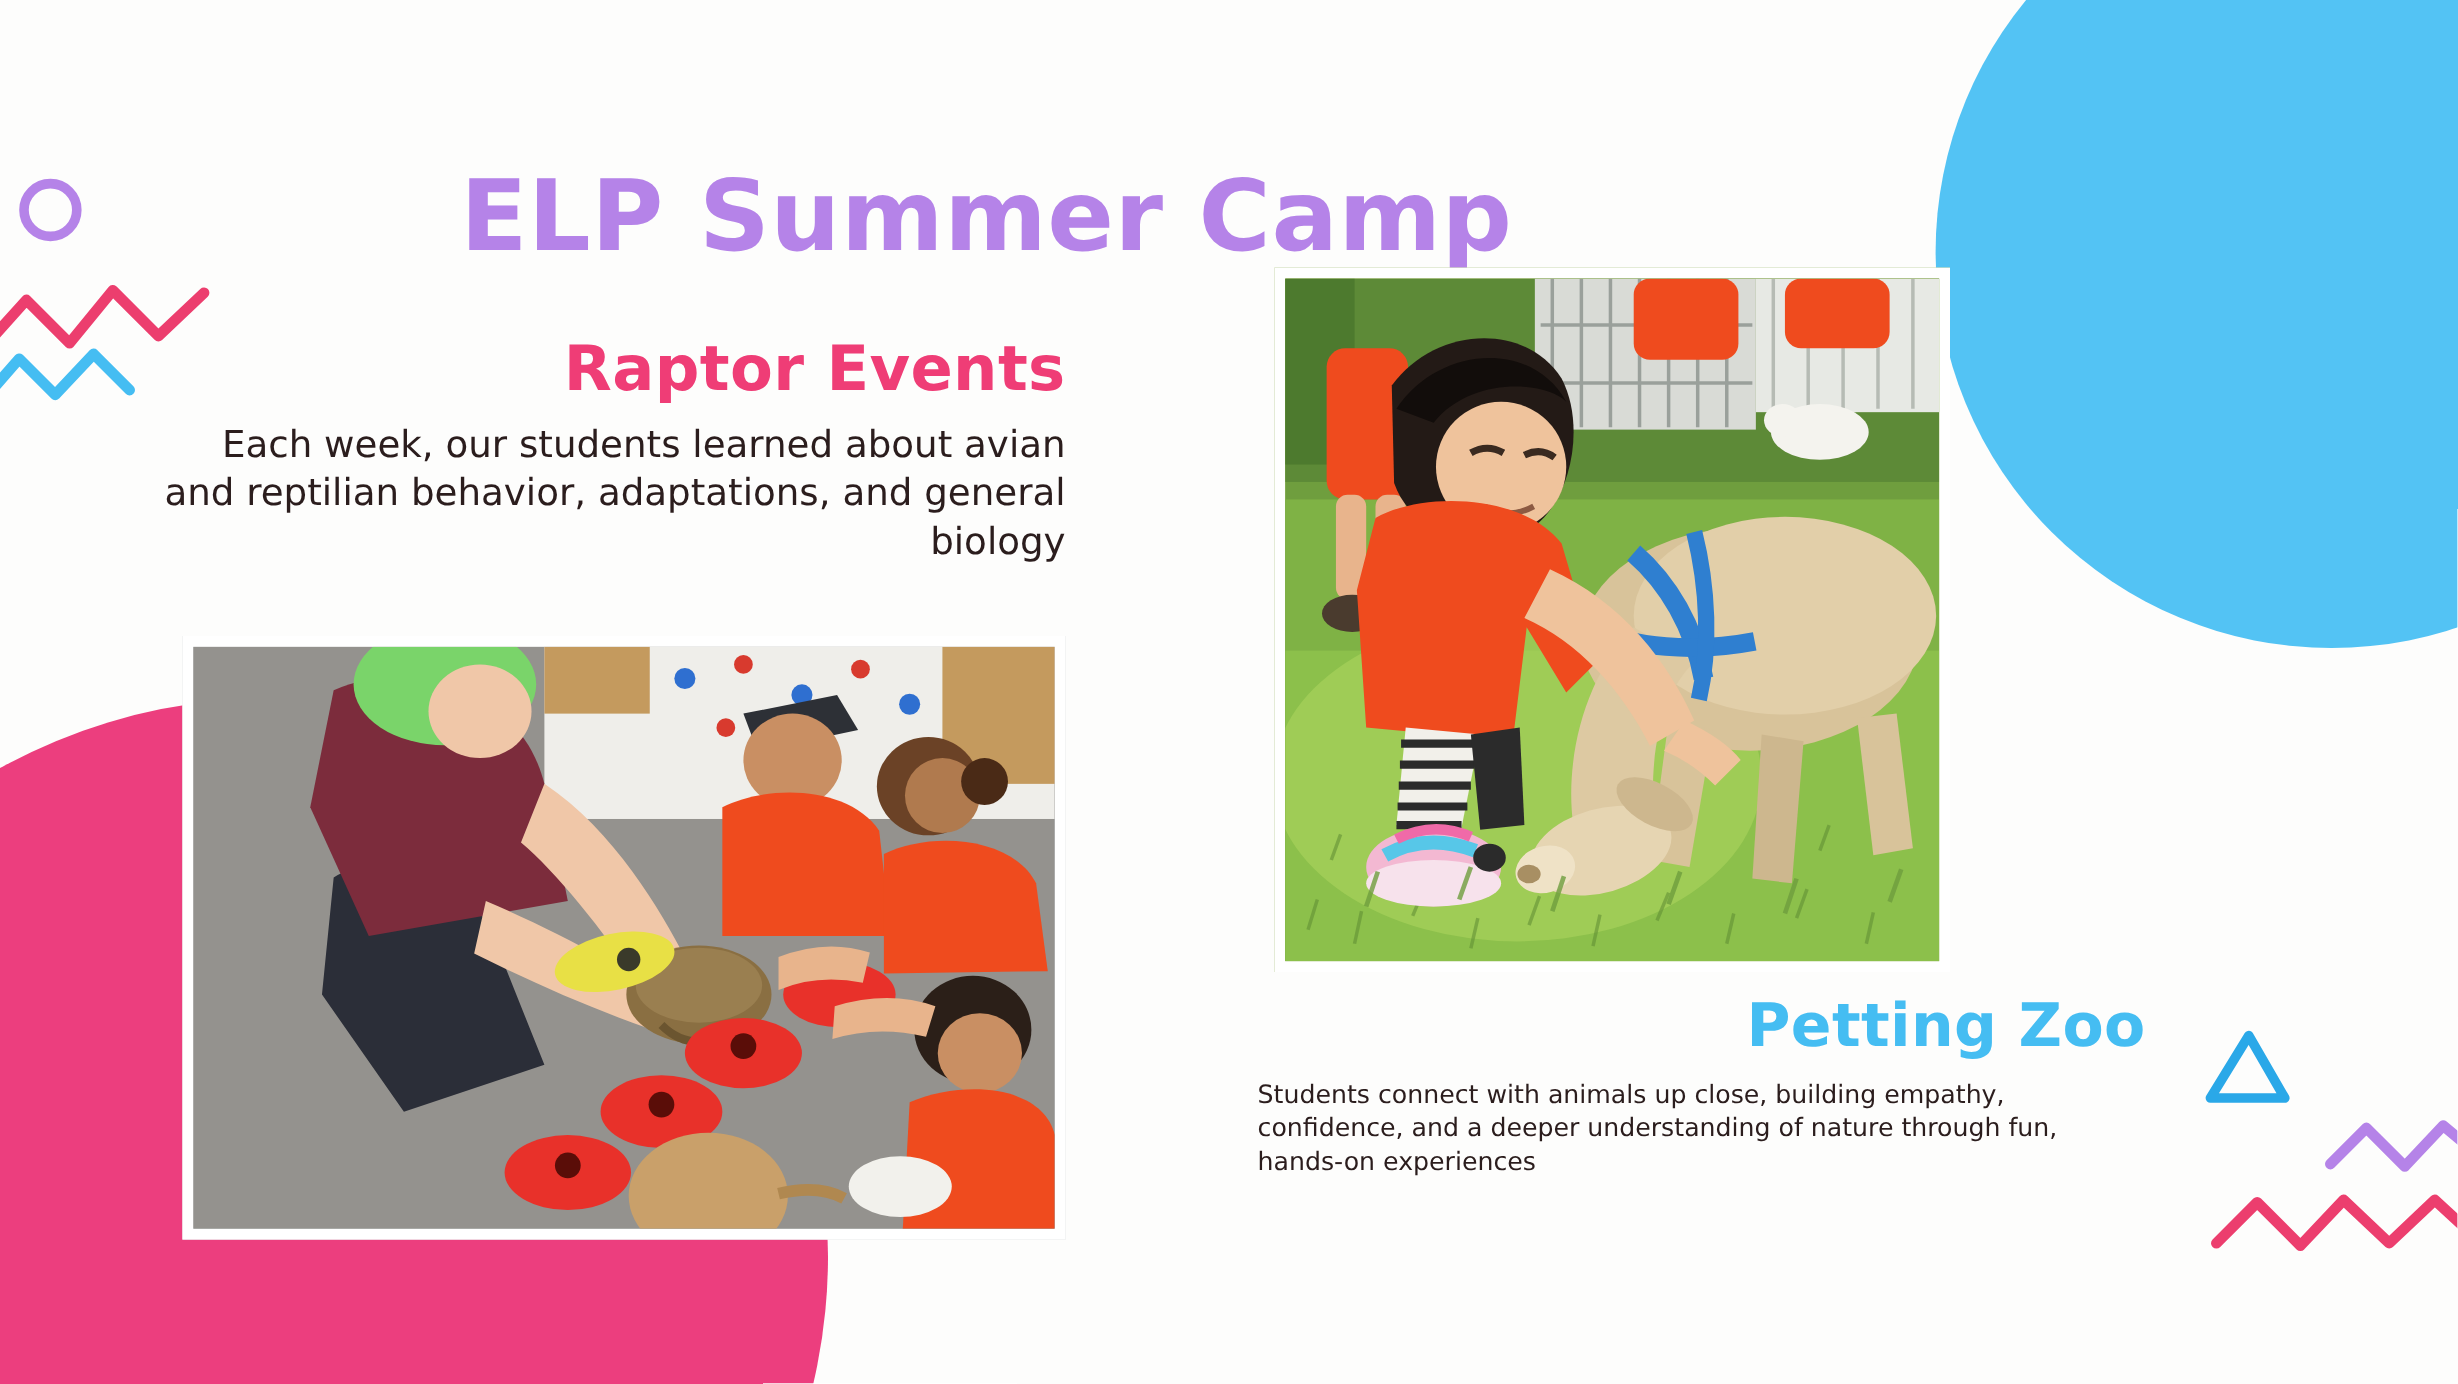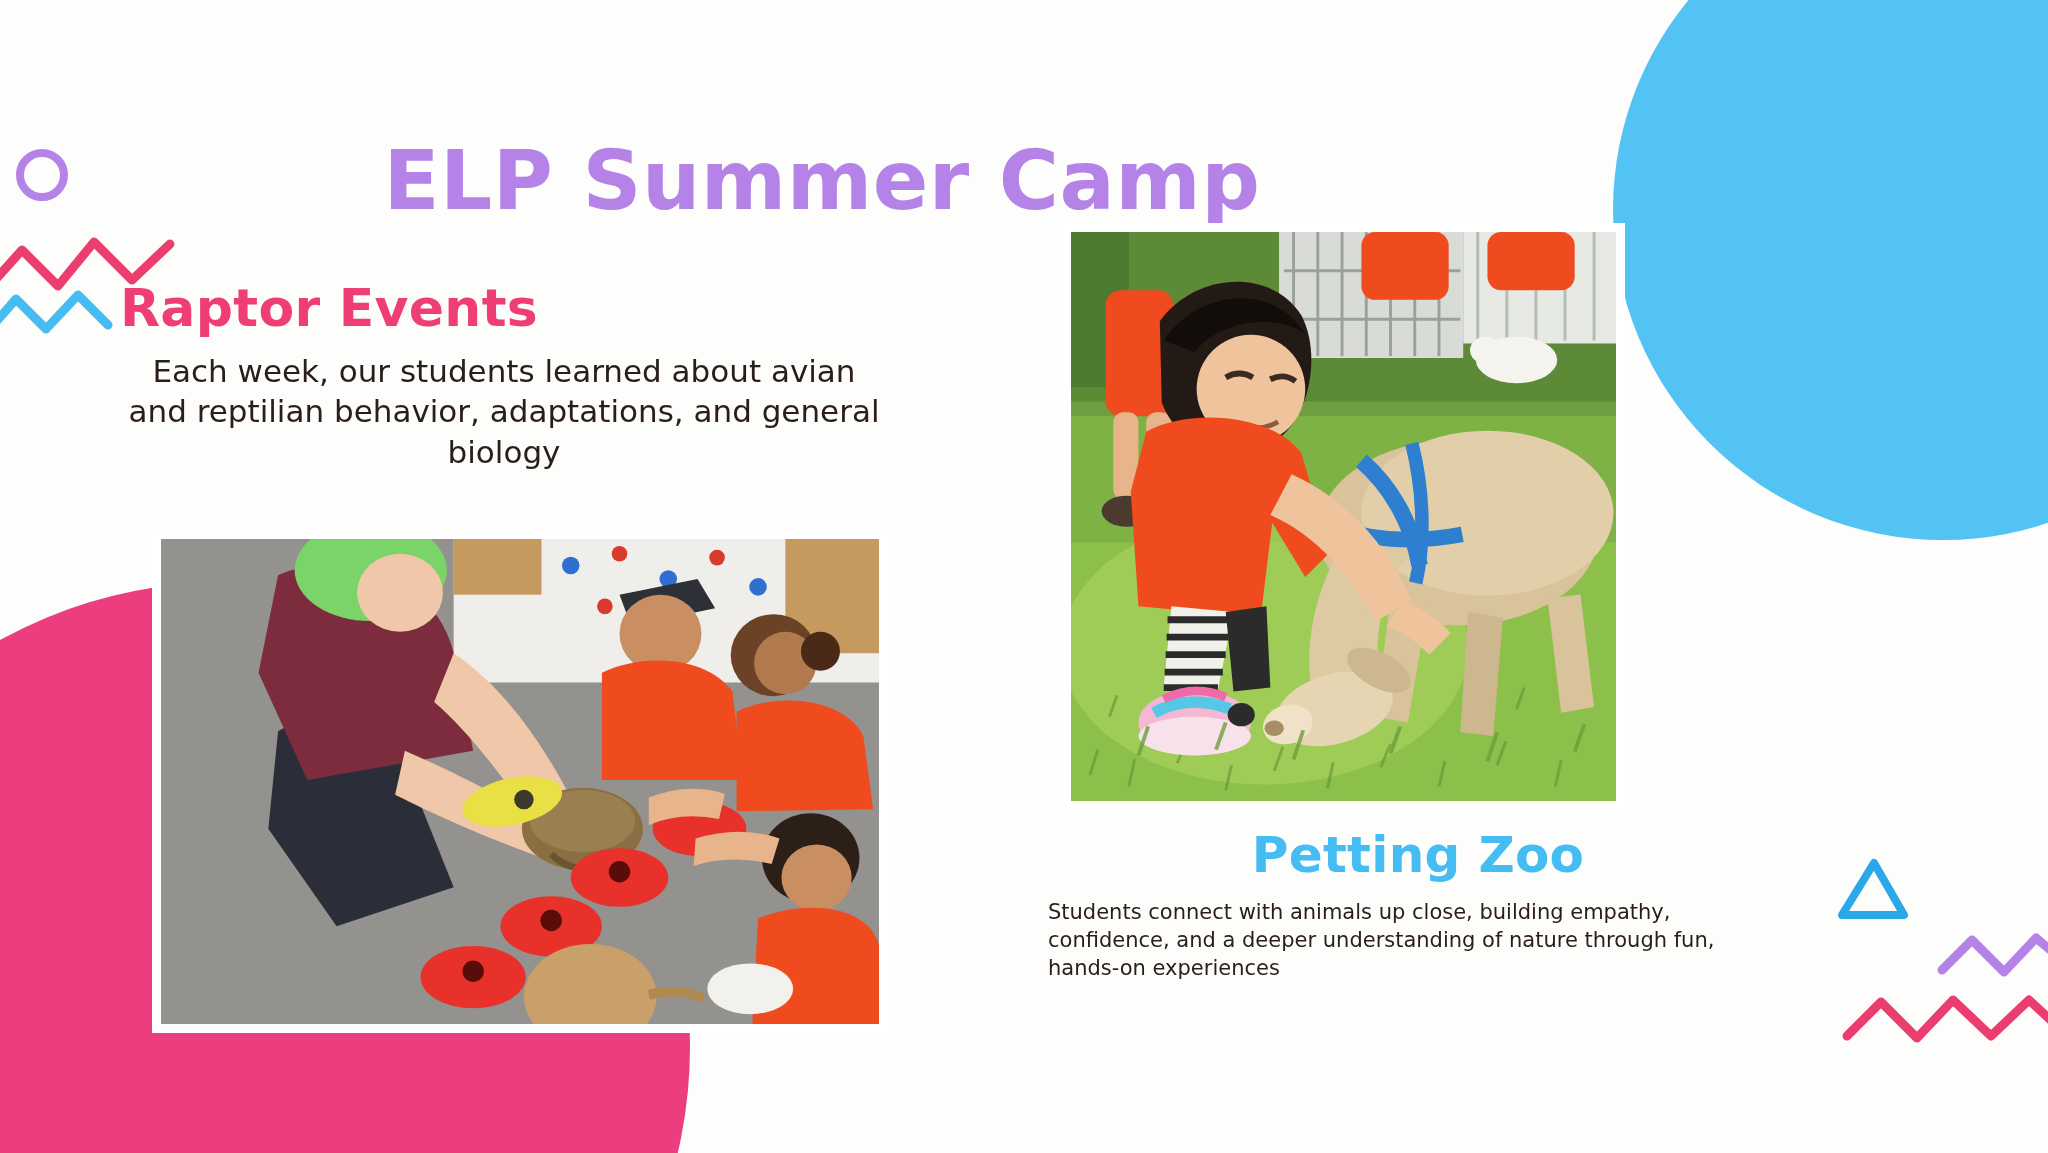--- a/index.html
+++ b/index.html
@@ -63,30 +63,30 @@
 
   
   .col-left {
     position: absolute;
     left: 120px;
     top: 280px;
     width: 768px;
   }
   .heading-raptor {
     margin: 0;
-    text-align: left;
+    text-align: right;
     font-size: 52px;
     font-weight: 700;
     color: #ef3d76;
     line-height: 1.1;
     letter-spacing: 0.3px;
   }
   .body-raptor {
     margin: 14px 0 0 0;
-    text-align: center;
+    text-align: right;
     font-size: 31px;
     line-height: 1.30;
     color: #2b1d1d;
     font-weight: 400;
   }
   .photo-raptor {
     position: absolute;
     left: 152px;
     top: 530px;
     width: 736px;
@@ -110,21 +110,21 @@
     overflow: hidden;
   }
   .col-right {
     position: absolute;
     left: 1048px;
     top: 828px;
     width: 740px;
   }
   .heading-zoo {
     margin: 0;
-    text-align: center;
+    text-align: right;
     font-size: 50px;
     font-weight: 700;
     color: #45bdf2;
     line-height: 1.1;
     letter-spacing: 0.3px;
   }
   .body-zoo {
     margin: 16px 0 0 0;
     text-align: left;
     font-size: 21px;

